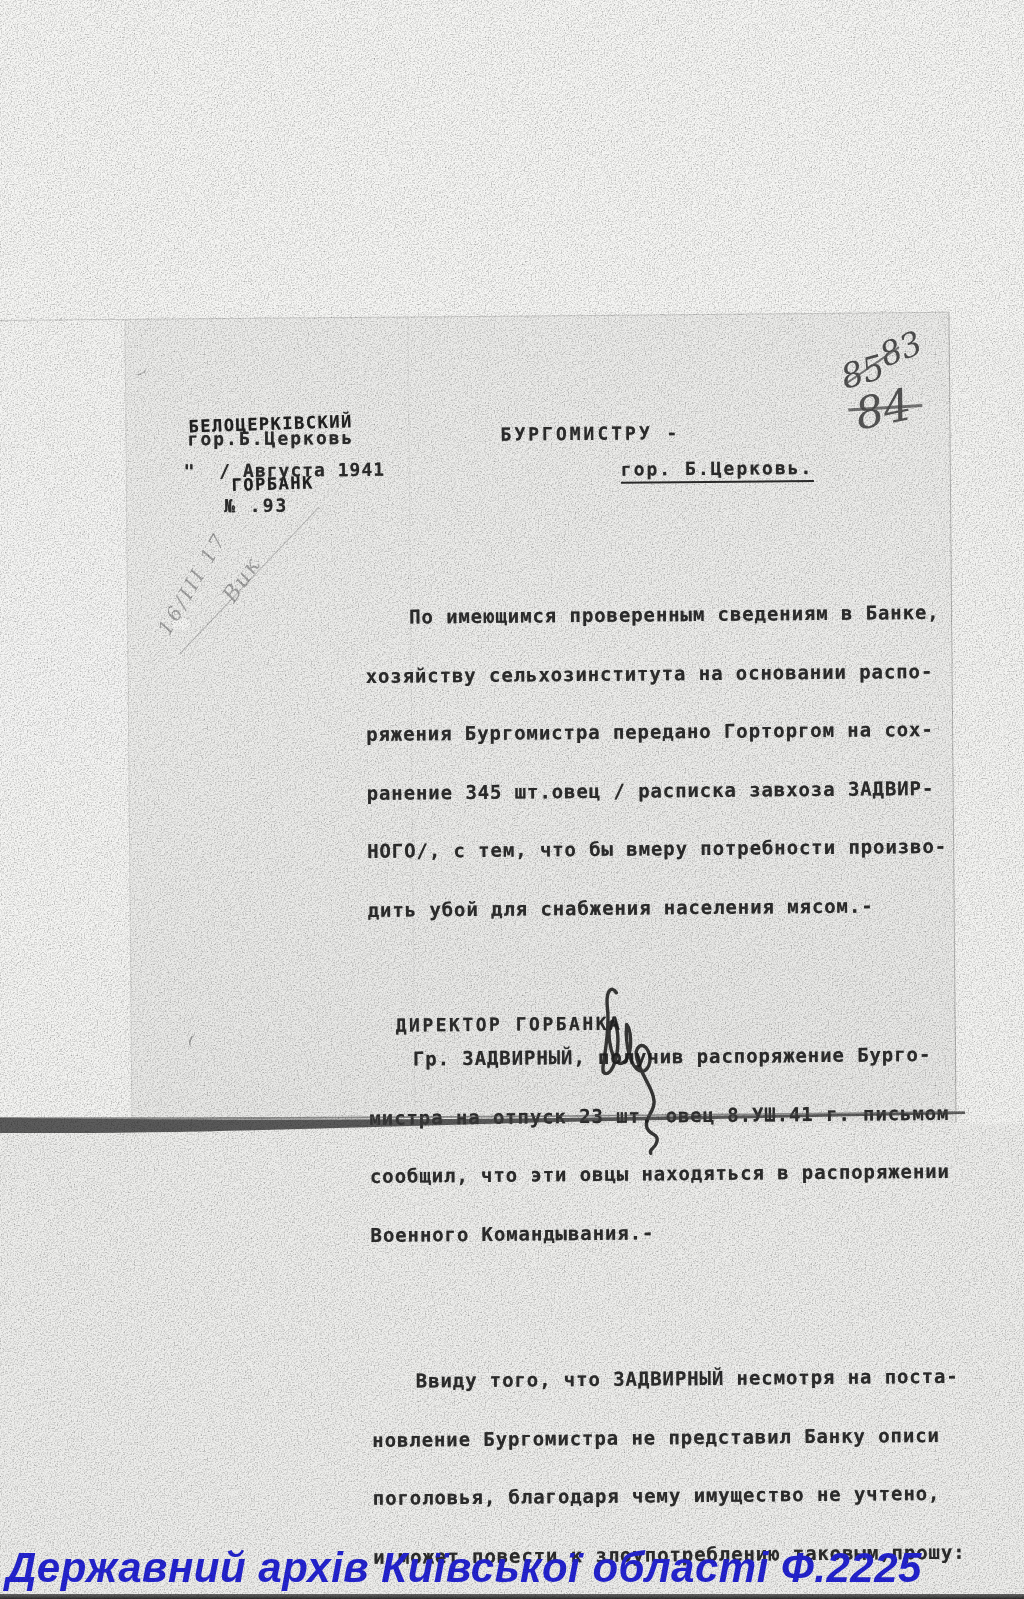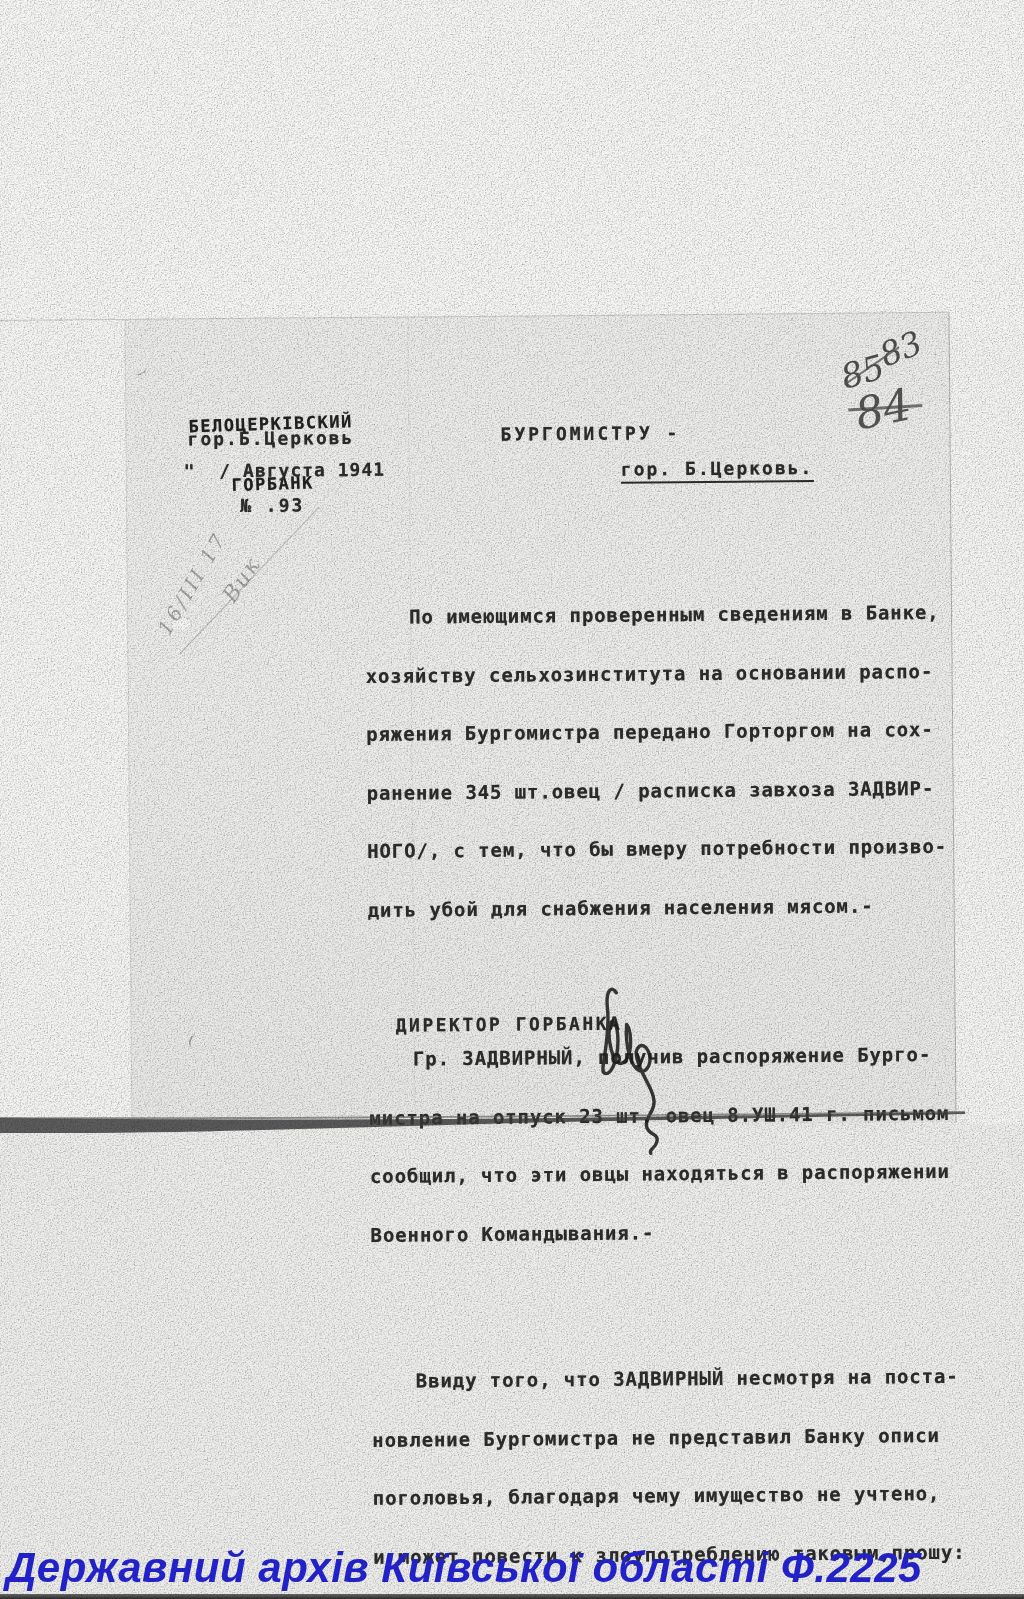--- a/index.html
+++ b/index.html
@@ -42,21 +42,21 @@
 
   
   .typed{color:#2d2d2d;font-weight:bold;text-shadow:0 0 .7px rgba(25,25,25,.55);white-space:pre;}
 
   .stamp{
     position:absolute;left:194px;top:55px;width:188px;text-align:center;
     font-size:17px;line-height:20px;letter-spacing:1.5px;transform:rotate(-1.4deg);color:#222;
   }
   .lh-city{position:absolute;left:204px;top:109px;font-size:18px;letter-spacing:2px;}
   .lh-date{position:absolute;left:200px;top:141px;font-size:18px;letter-spacing:1px;}
-  .lh-num{position:absolute;left:240px;top:176px;font-size:18px;letter-spacing:2px;margin-left:16px;}
+  .lh-num{position:absolute;left:240px;top:176px;font-size:18px;letter-spacing:2px;}
 
   .addr1{position:absolute;left:517px;top:107px;font-size:18px;letter-spacing:3px;}
   .addr2{
     position:absolute;left:637px;top:143px;font-size:18px;letter-spacing:2px;
     border-bottom:2px solid #2c2c2c;padding-bottom:2px;
   }
 
   
   .handnum{position:absolute;font-family:"DejaVu Serif",serif;font-style:italic;color:#4f4f4f;}
   .hn83{left:897px;top:16px;font-size:33px;transform:rotate(-21deg);}

